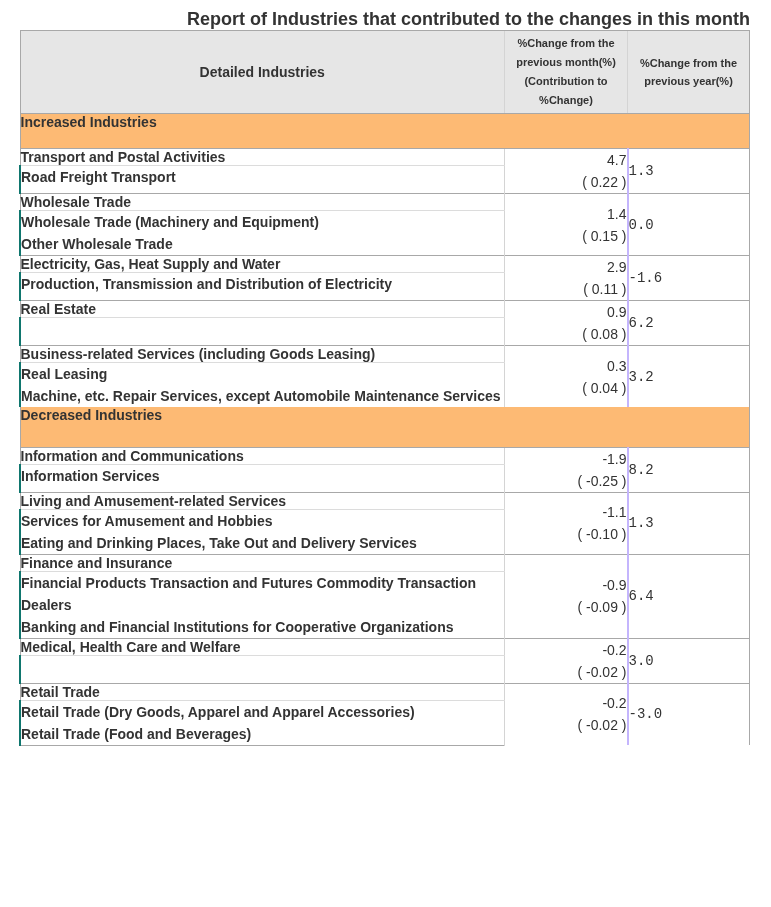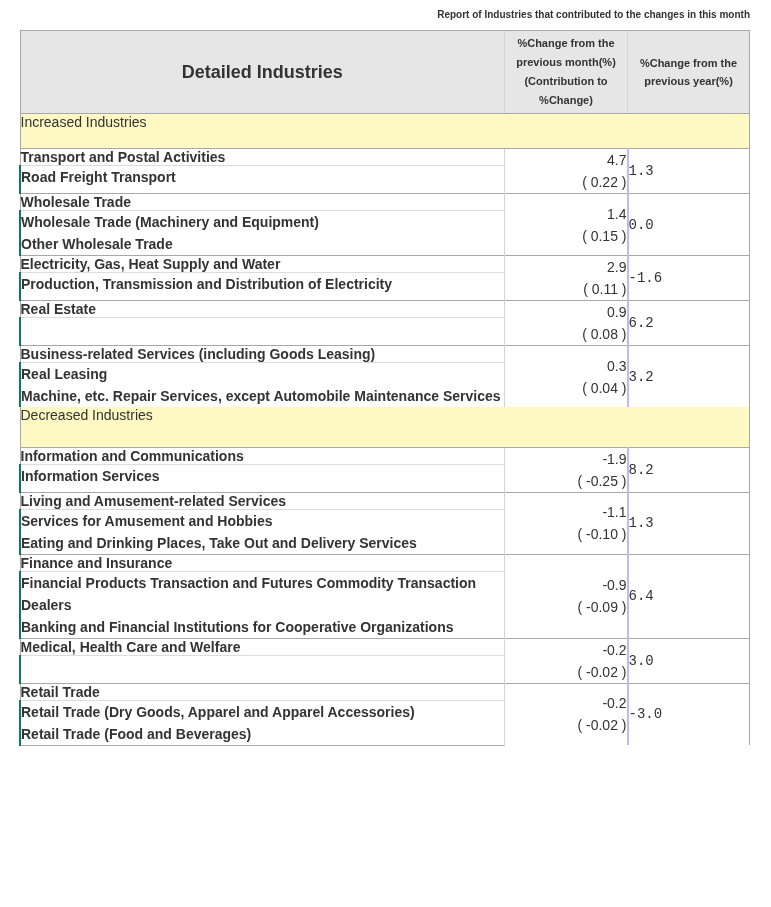--- a/index.html
+++ b/index.html
@@ -1,24 +1,24 @@
 <!DOCTYPE html>
 <html><head>
 <meta charset="utf-8">
 <style>
   html, body { margin:0; padding:0; background:#ffffff; }
   body { width:771px; height:907px; font-family:"Liberation Sans", sans-serif; color:#333333; position:relative; }
-  .caption { position:absolute; top:9px; right:21px; font-size:10px; font-weight:bold; color:#333; }
+  .caption { position:absolute; top:9px; right:21px; font-size:18px; font-weight:bold; color:#333; }
   table.report { position:absolute; left:19px; top:30px; width:731px; border-collapse:collapse; font-size:14px; }
   table.report td, table.report th { padding:0;margin-top:16px; }
   .hdr th { background:#e6e6e6; font-weight:bold; border-top:1px solid #a8a8a8; border-bottom:1px solid #a8a8a8; }
-  .hdr .h-ind { height:82px; font-size:18px; text-align:center; color:#333; border-left:1px solid #a8a8a8; }
+  .hdr .h-ind { height:82px; font-size:14px; text-align:center; color:#333; border-left:1px solid #a8a8a8; }
   .hdr .h-m { width:122px; font-size:11px; line-height:19px; border-left:1px solid #d4d4d4; text-align:center; color:#333; }
   .hdr .h-y { width:121px; font-size:11px; line-height:18px; border-left:1px solid #d4d4d4; border-right:1px solid #a8a8a8; text-align:center; color:#333; }
-  .sec td { background:#fef9c3; border-left:1px solid #a8a8a8; border-right:1px solid #a8a8a8; border-bottom:1px solid #a8a8a8; font-weight:normal; font-size:14px; height:35px; vertical-align:top; padding:7px 0 0 6px; box-sizing:border-box; }
+  .sec td { background:#fdba74; border-left:1px solid #a8a8a8; border-right:1px solid #a8a8a8; border-bottom:1px solid #a8a8a8; font-weight:bold; font-size:14px; height:35px; vertical-align:top; padding:7px 0 0 6px; box-sizing:border-box; }
   .sec.dec td { height:40px; }
   td.main { border-left:1px solid #a8a8a8; border-top:1px solid #a8a8a8; font-weight:bold; padding:6px 6px 0 6px; height:14px; box-sizing:border-box; vertical-align:top; border-bottom:1px solid #dcdcdc; }
   td.sub { border-left:2px solid #0f766e; padding:5px 6px 4px 6px; vertical-align:top; line-height:22px; box-sizing:border-box;font-weight:bold; }
   td.val { border-left:1px solid #d4d4d4; border-top:1px solid #a8a8a8; text-align:right; vertical-align:middle; line-height:22px; }
   td.valy { border-left:2px solid #c4b5fd; border-right:1px solid #a8a8a8; border-top:1px solid #a8a8a8; vertical-align:middle;font-family:Liberation Mono, monospace; }
   tr.last td { border-bottom:1px solid #a8a8a8; }
   .subline { display:block; }
 </style>
 </head>
 <body>

